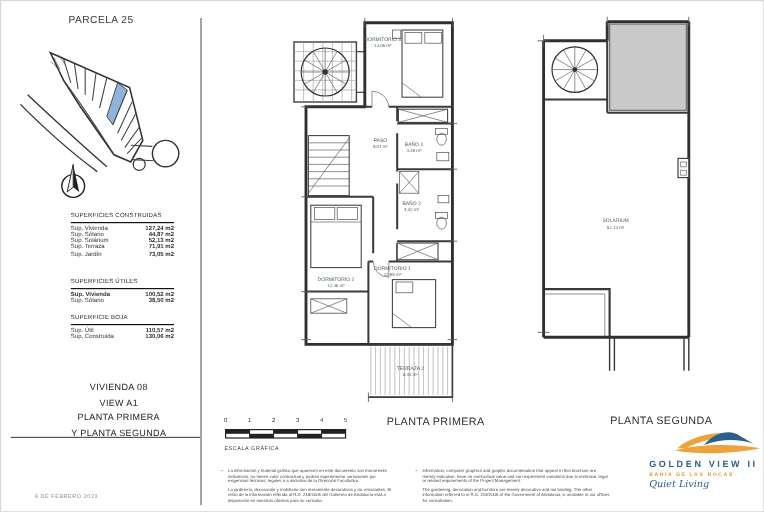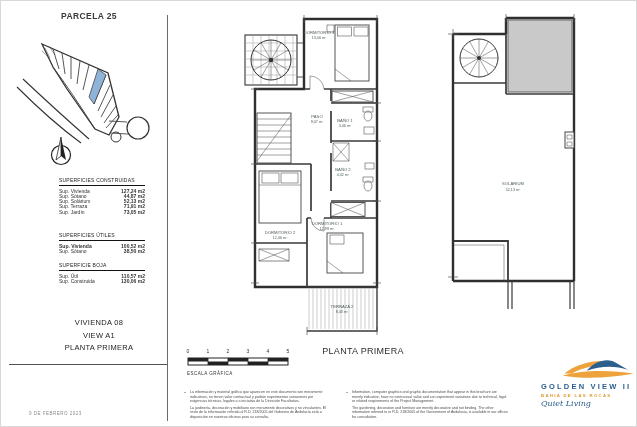--- a/index.html
+++ b/index.html
@@ -5,22 +5,22 @@
   * { margin:0; padding:0; box-sizing:border-box; }
   html,body { background:#e9e9e9; }
   #sheet {
     position:relative; width:637px; height:427px; background:#ffffff;
     font-family:"Liberation Sans", sans-serif; color:#333; overflow:hidden;
     border:1px solid #d8d8d8;
   }
   .abs { position:absolute; }
 
   
-  #parcel-title { left:56px; top:10px; width:64px; text-align:center;
-    font-size:8.5px; letter-spacing:.4px; color:#3a3a3a; font-weight:700; }
+  #parcel-title { left:56px; top:10px; width:64px; text-align:left;
+    font-size:8.5px; letter-spacing:.4px; color:#3a3a3a; font-weight:400; }
   #vdivider { left:166px; top:14px; width:1px; height:406px; background:#6a6a6a; }
   #hline-left { left:8px; top:363px; width:158px; height:1px; background:#555; }
 
   .sup-table { position:absolute; left:58px; width:86px; }
   #table-construidas { top:176px; }
   #table-utiles { top:231px; }
   #table-boja { top:261px; }
   .sup-header { font-size:5px; letter-spacing:.2px; color:#222;
     border-bottom:1.2px solid #111; padding-bottom:2px; margin-bottom:2.5px; }
   .sup-row { display:flex; justify-content:space-between;
@@ -142,20 +142,21 @@
     <div class="sup-row">
         <span class="lbl">Sup. Construida</span>
         <span class="val">130,06 m2</span>
       </div>
   </div>
 
   <div id="unit-block" class="abs">
     <div>VIVIENDA 08</div>
     <div>VIEW A1</div>
     <div>PLANTA PRIMERA</div>
+    <div>Y PLANTA SEGUNDA</div>
   </div>
 
   <div id="hline-left" class="abs"></div>
   <div id="sheet-date" class="abs">9 DE FEBRERO 2023</div>
   <div id="vdivider" class="abs"></div>
 
   <svg class="abs" style="left:230px;top:12px" width="212" height="332" viewBox="0 0 212 332">
 
     <rect x="14" y="22" width="52" height="50" fill="#fff" stroke="#444" stroke-width="1.2"></rect>
     <path class="hatch" d="M14,30 H66 M14,38 H66 M14,46 H66 M14,54 H66 M14,62 H66 M22,22 V72 M30,22 V72 M38,22 V72 M46,22 V72 M54,22 V72 M62,22 V72"></path>
@@ -247,20 +248,21 @@
     <rect x="119" y="119" width="9" height="16" fill="#fff" stroke="#444" stroke-width="1"></rect>
     <path class="hair" d="M121,122 h5 v4 h-5 z M121,129 h5 v4 h-5 z"></path>
 
     <path class="tickm" d="M2,21 H12 M7,16 V26 M60,1 V9 M128,1 V9 M2,264 H12"></path>
 
     <text class="pl-name" x="67" y="172">SOLARIUM</text>
     <text class="pl-area" x="67" y="178">52,13 m²</text>
   </svg>
 
   <div id="title-primera" class="plan-title">PLANTA PRIMERA</div>
+  <div id="title-segunda" class="plan-title">PLANTA SEGUNDA</div>
 
   <div id="scale-area" class="abs">
     <span class="tick" style="left:1px">0</span>
     <span class="tick" style="left:21px">1</span>
     <span class="tick" style="left:41px">2</span>
     <span class="tick" style="left:61px">3</span>
     <span class="tick" style="left:81px">4</span>
     <span class="tick" style="left:101px">5</span>
     <svg id="scale-svg" width="102" height="9" viewBox="0 0 102 9">
       <rect x="1" y="1" width="100" height="7" fill="#fff" stroke="#222" stroke-width="1"></rect>

